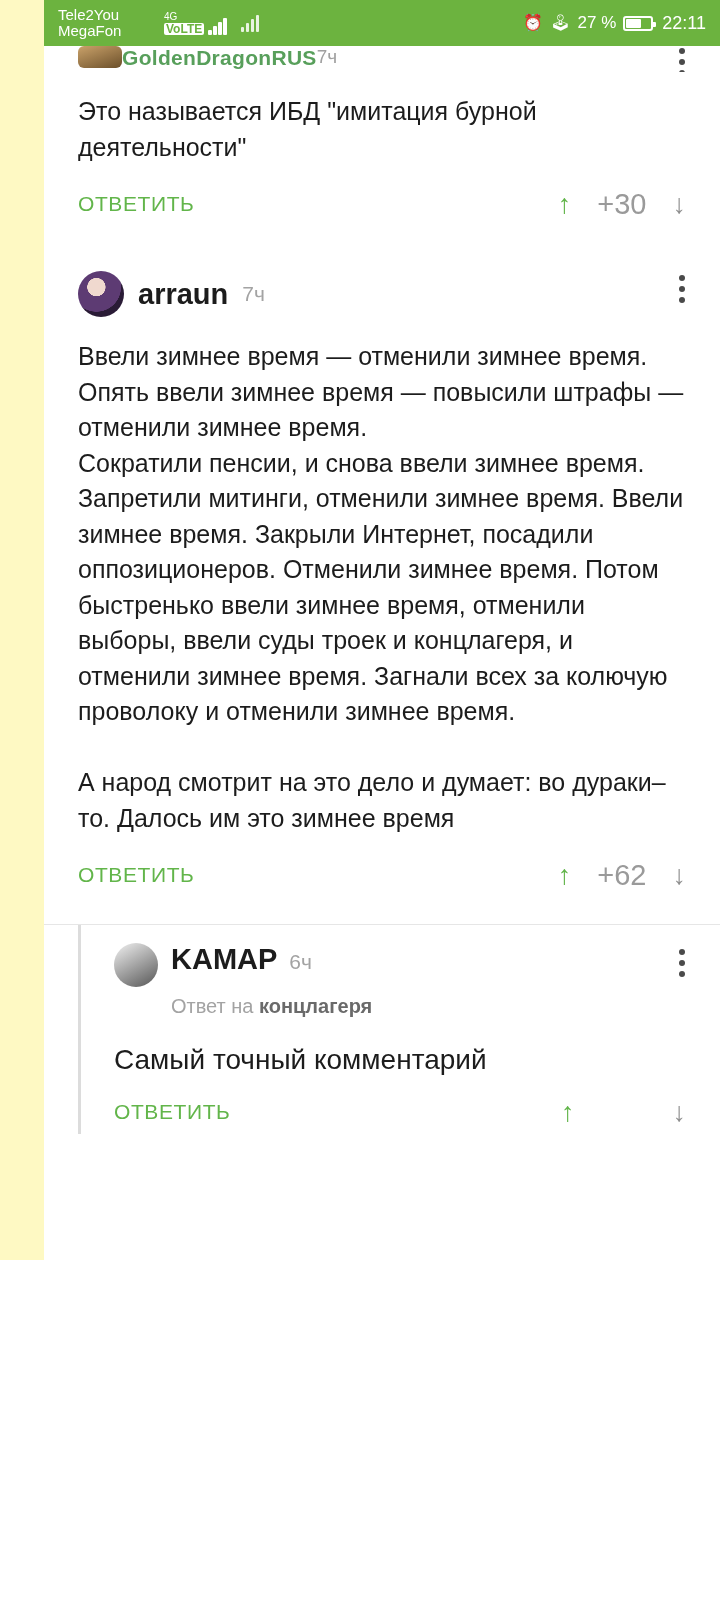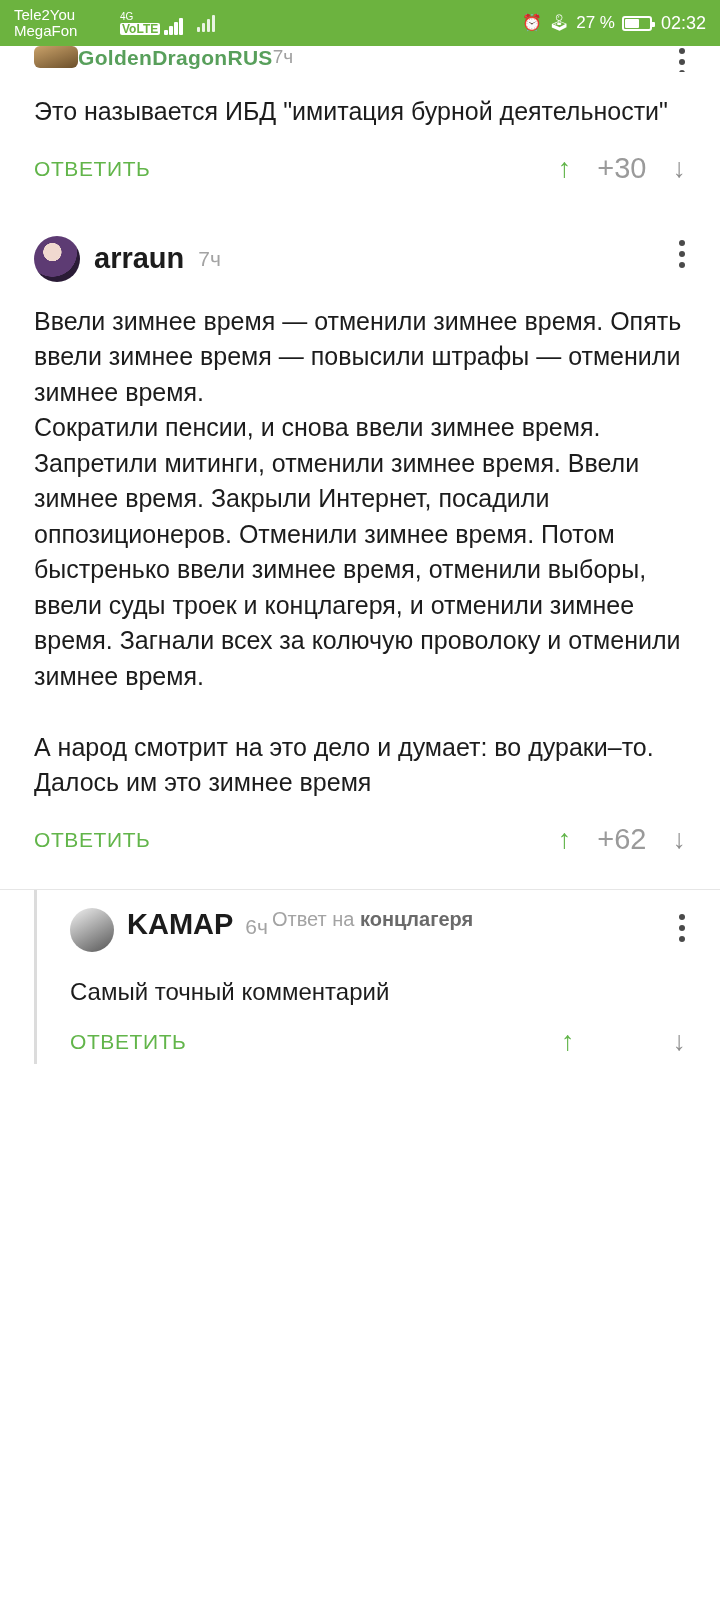--- a/index.html
+++ b/index.html
@@ -9,20 +9,21 @@
     background: #ffffff;
     font-family: "Liberation Sans", sans-serif;
     overflow: hidden;
   }
   #screen {
     position: relative;
     width: 720px;
     height: 1260px;
     background: #fef9c3;
     overflow: hidden;
+    padding-left: 44px;
   }
 
   
   .statusbar {
     height: 46px;
     background: #6cb33f;
     color: #ffffff;
     display: flex;
     align-items: center;
     padding: 0 14px;
@@ -234,26 +235,26 @@
   }
   .nested-inner { padding-left: 70px; padding-right: 34px; position: relative; }
   .nested-head { display: flex; align-items: flex-start; gap: 13px; position: relative; }
   .avatar-n {
     width: 44px; height: 44px;
     border-radius: 50%;
     overflow: hidden;
     flex: none;
     background: linear-gradient(150deg,#f2f2f2,#9b9b9b 55%,#555);
   }
-  .nested-meta { display: flex; flex-direction: row; gap: 4px; }
+  .nested-meta { display: flex; flex-direction: column; gap: 19px; }
   .nested-line1 { display: flex; align-items: baseline; gap: 12px; }
   .reply-to { font-size: 20px; color: #a3a3a3; }
   .reply-to b { color: #6a6a6a; font-weight: bold; }
   .nested-text {
-    font-size: 24px;
+    font-size: 28px;
     color: #1c1c1c;
     padding-top: 26px;
   }
   .nested-actions { display: flex; align-items: center; margin-top: 14px; height: 44px; }
 
   
   .fab {
     position: absolute;
     right: 32px;
     bottom: 148px;
@@ -333,21 +334,21 @@
         <i></i>
       </div>
 
     <div class="status-right">
       <span class="ico">⏰</span>
       <span class="ico">🕹</span>
       <span>27 %</span>
       <span class="battery">
           <span class="fill"></span>
         </span>
-      <span class="clock">02:32</span>
+      <span class="clock">22:11</span>
     </div>
   </div>
 
   <div class="content">
 
     <div class="cut-head">
       <div class="avatar-sm"></div>
       <span class="nick-cut">GoldenDragonRUS</span>
       <span class="time-cut">7ч</span>
       <span class="dots-cut">

